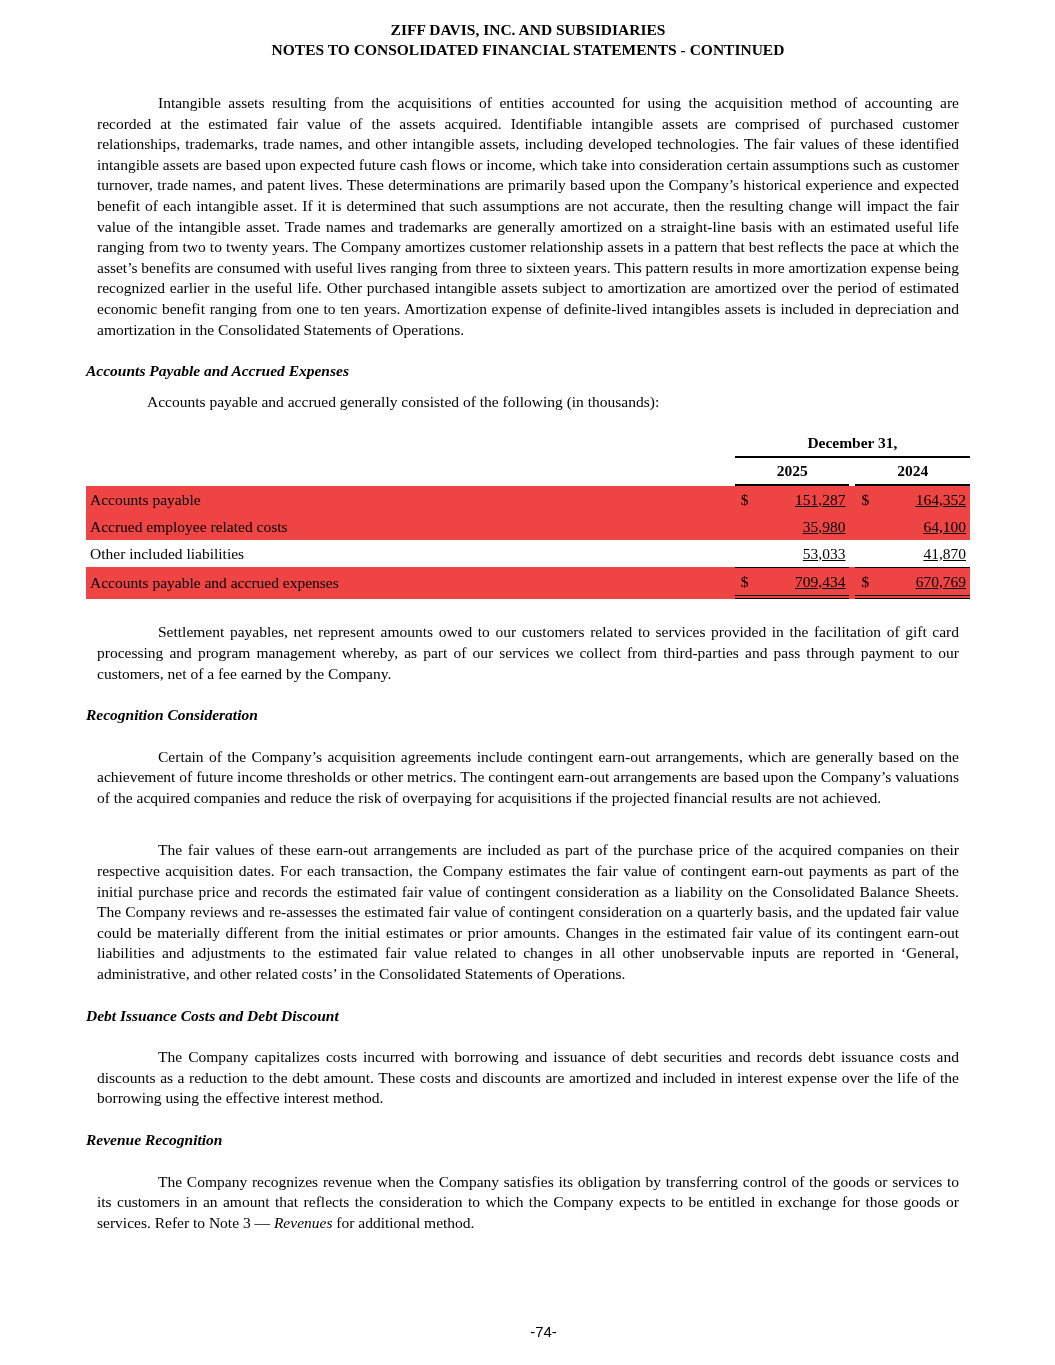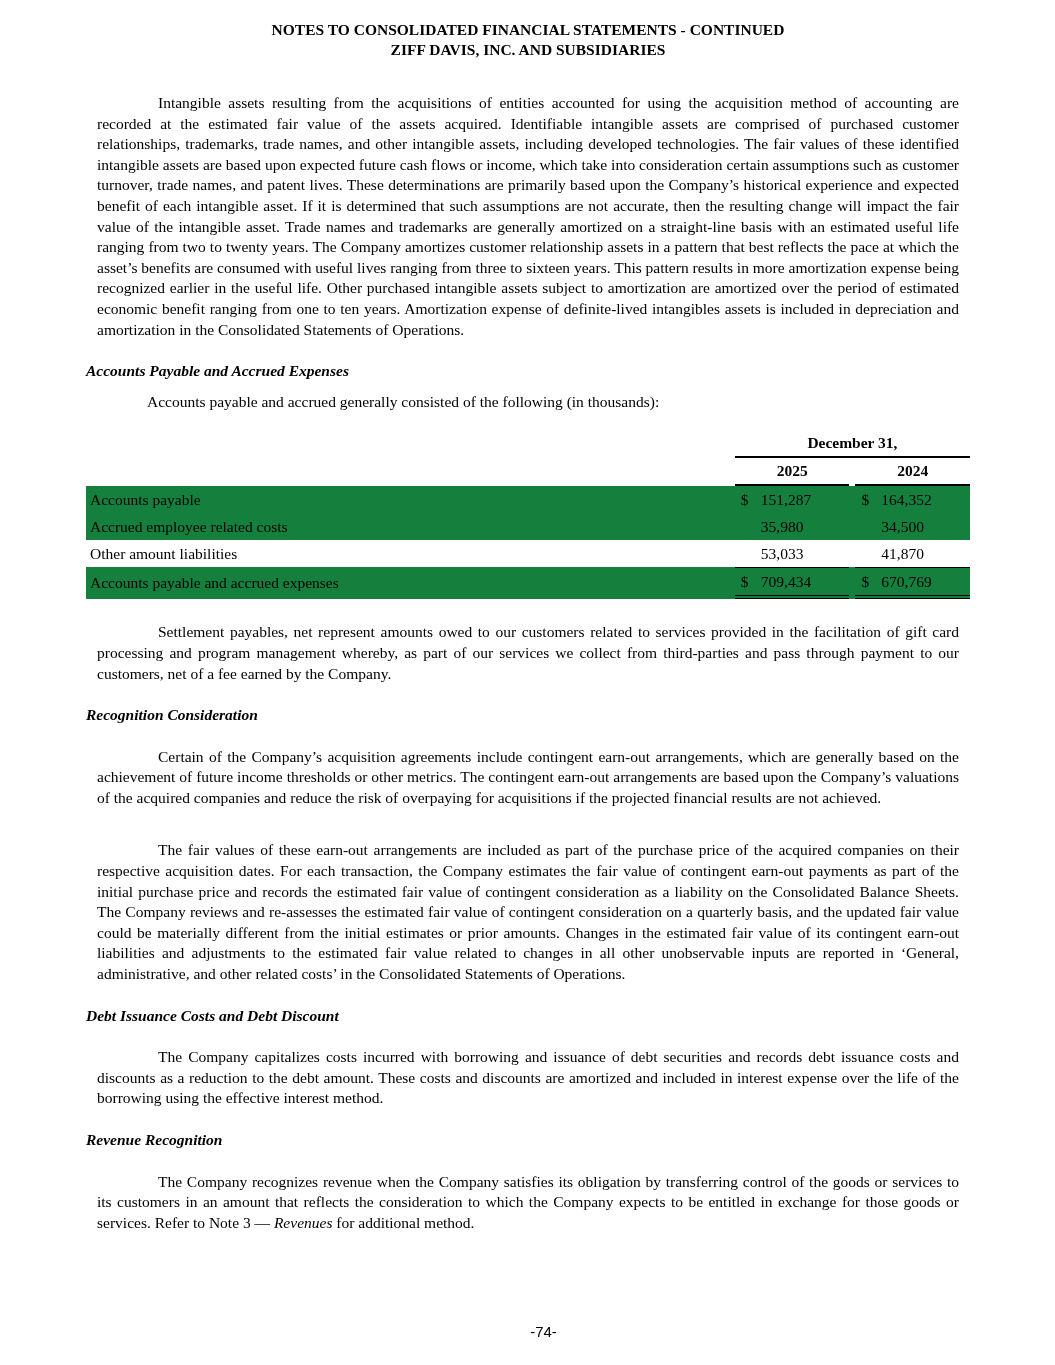--- a/index.html
+++ b/index.html
@@ -49,44 +49,44 @@
       border-spacing: 0;
     }
     .tbl td {
       padding: 0;
       height: 27px;
       vertical-align: middle;
       font-size: 15.5px;
     }
     .tbl .lbl { padding-left: 4px; width: 650px; }
     .tbl .cur { width: 20px; text-align: left; padding-left: 6px; }
-    .tbl .num { width: 85px; text-align: left; padding-right: 4px; }
+    .tbl .num { width: 85px; text-align: right; padding-right: 4px; text-decoration: underline; }
     .tbl .sp { width: 6px; }
-    .tbl tr.shade td.c { background: #15803d; }
+    .tbl tr.shade td.c { background: #ef4444; }
     .tbl tr.head td { font-weight: bold; text-align: center; height: 26px; }
     .rule-b { border-bottom: 2px solid #000; }
     .rule-t { border-top: 1.5px solid #000; }
     .rule-dbl { border-bottom: 4px double #000; }
     .pgnum {
       position: absolute;
       top: 1322px;
       left: 16px;
       width: 1055px;
       text-align: center;
       font-family: "Liberation Sans", sans-serif;
       font-size: 15px;
     }
     em.ital { font-style: italic; }
   </style>
 </head>
 <body>
 
 <div class="page">
+  <div class="hdr">ZIFF DAVIS, INC. AND SUBSIDIARIES</div>
   <div class="hdr">NOTES TO CONSOLIDATED FINANCIAL STATEMENTS - CONTINUED</div>
-  <div class="hdr">ZIFF DAVIS, INC. AND SUBSIDIARIES</div>
 
   <div style="height:22px"></div>
 
   <p class="para">Intangible assets resulting from the acquisitions of entities accounted for using the acquisition method of accounting are recorded at the estimated fair value of the assets acquired. Identifiable intangible assets are comprised of purchased customer relationships, trademarks, trade names, and other intangible assets, including developed technologies. The fair values of these identified intangible assets are based upon expected future cash flows or income, which take into consideration certain assumptions such as customer turnover, trade names, and patent lives. These determinations are primarily based upon the Company’s historical experience and expected benefit of each intangible asset. If it is determined that such assumptions are not accurate, then the resulting change will impact the fair value of the intangible asset. Trade names and trademarks are generally amortized on a straight-line basis with an estimated useful life ranging from two to twenty years. The Company amortizes customer relationship assets in a pattern that best reflects the pace at which the asset’s benefits are consumed with useful lives ranging from three to sixteen years. This pattern results in more amortization expense being recognized earlier in the useful life. Other purchased intangible assets subject to amortization are amortized over the period of estimated economic benefit ranging from one to ten years. Amortization expense of definite-lived intangibles assets is included in depreciation and amortization in the Consolidated Statements of Operations.</p>
 
   <div class="gap-s"></div>
   <h3 class="sect">Accounts Payable and Accrued Expenses</h3>
   <div class="gap-s"></div>
   <p class="lead">Accounts payable and accrued generally consisted of the following (in thousands):</p>
 
@@ -110,24 +110,24 @@
         <td class="sp c"></td>
         <td class="cur c">$</td>
         <td class="num c">164,352</td>
       </tr>
       <tr class="shade">
         <td class="lbl c">Accrued employee related costs</td>
         <td class="cur c"></td>
         <td class="num c">35,980</td>
         <td class="sp c"></td>
         <td class="cur c"></td>
-        <td class="num c">34,500</td>
+        <td class="num c">64,100</td>
       </tr>
       <tr>
-        <td class="lbl c">Other amount liabilities</td>
+        <td class="lbl c">Other included liabilities</td>
         <td class="cur c"></td>
         <td class="num c">53,033</td>
         <td class="sp c"></td>
         <td class="cur c"></td>
         <td class="num c">41,870</td>
       </tr>
       <tr class="shade">
         <td class="lbl c">Accounts payable and accrued expenses</td>
         <td class="cur c rule-t rule-dbl">$</td>
         <td class="num c rule-t rule-dbl">709,434</td>

